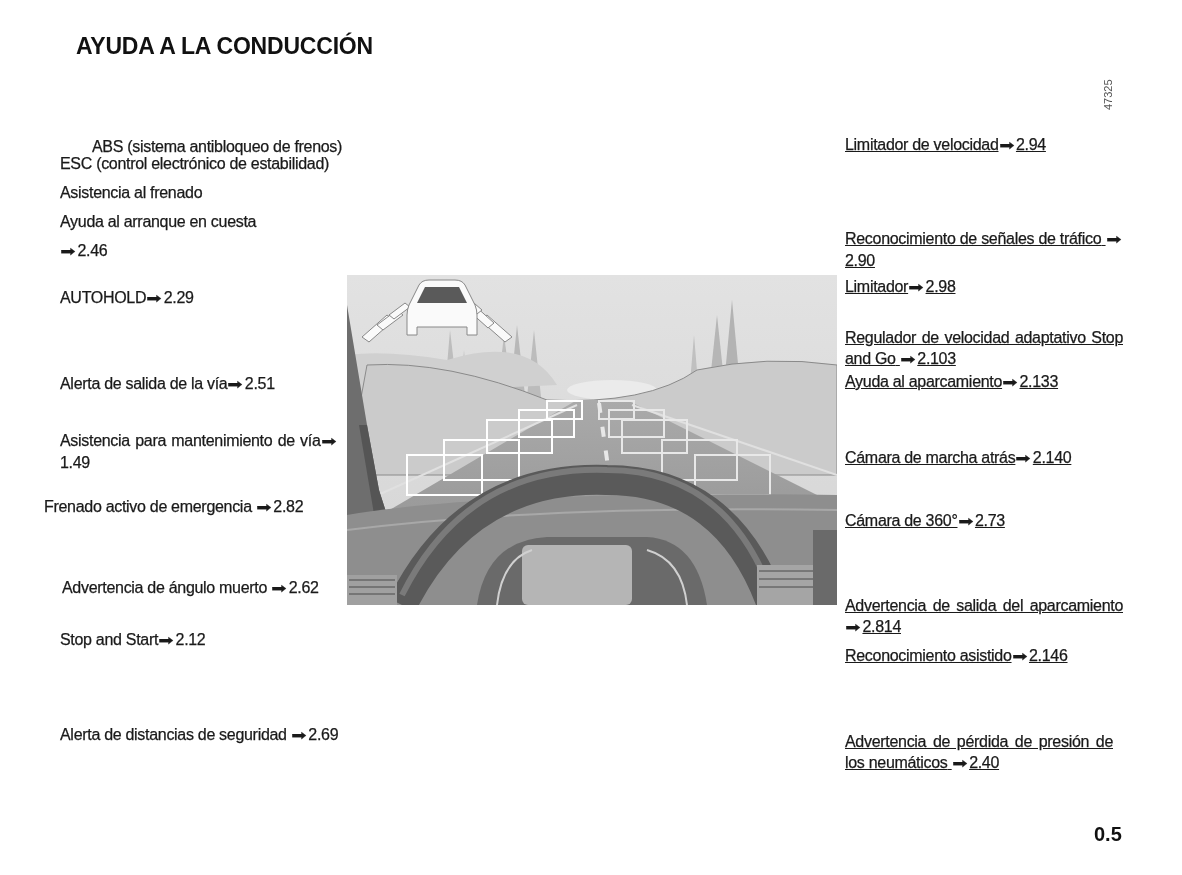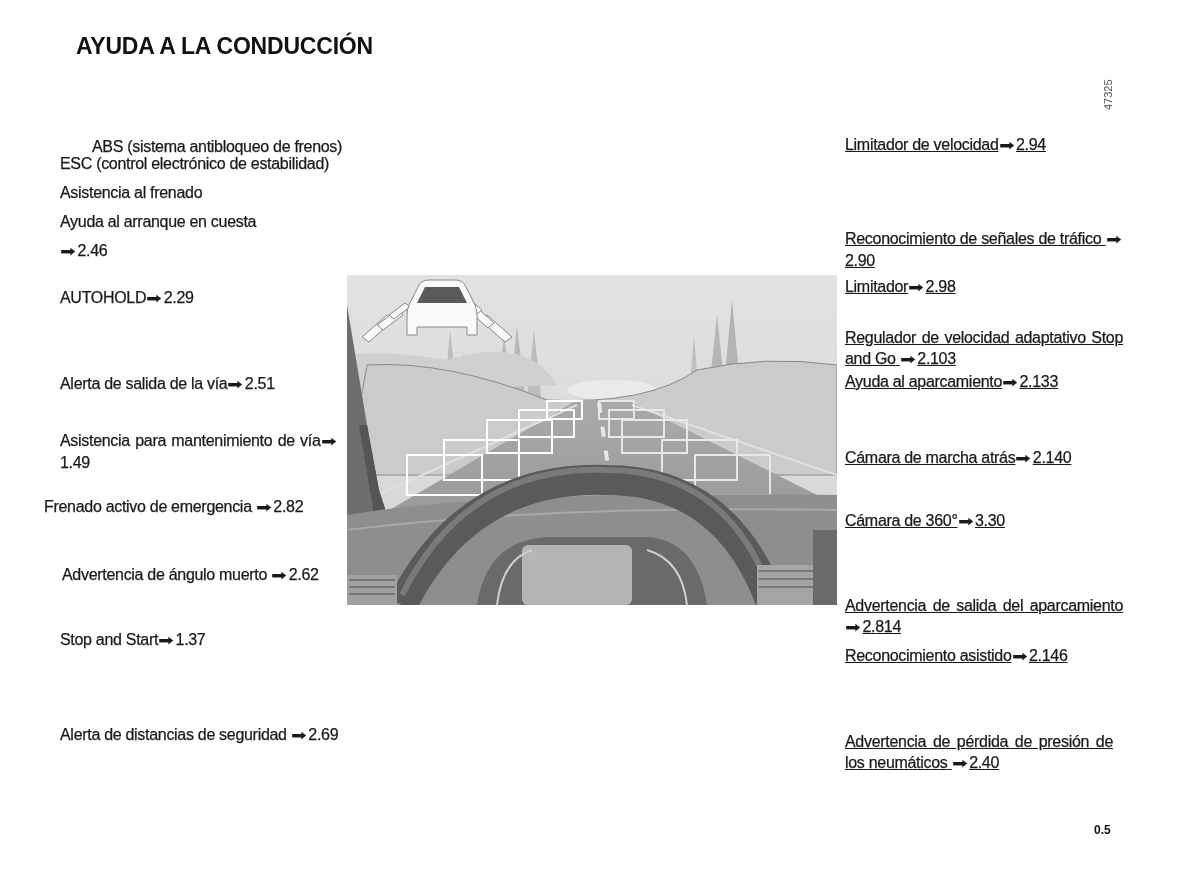--- a/index.html
+++ b/index.html
@@ -9,21 +9,21 @@
              letter-spacing: -0.2px; color: #111; margin: 16px; }
     .ref-code { position: absolute; left: 1102px; top: 75px; font-size: 11px; color: #555;
                 transform: rotate(-90deg); transform-origin: left top; white-space: nowrap;
                 top: 110px; }
     .entry { position: absolute; font-size: 16px; line-height: 21px; font-weight: normal;
              color: #1a1a1a; letter-spacing: -0.3px; -webkit-text-stroke: 0.25px #1a1a1a; }
     .entry.just { text-align: justify; text-align-last: left; margin-top: 22px; }
     .arrow { font-size: 14px; display: inline-block; transform: scaleX(1.3); margin: 0 4px 0 2px; }
     .left { left: 60px; }
     .right { left: 845px; width: 278px; text-decoration: underline; }
-    .page-num { position: absolute; left: 1094px; top: 823px; font-size: 12px; font-weight: bold; color: #111; }
+    .page-num { position: absolute; left: 1094px; top: 823px; font-size: 20px; font-weight: bold; color: #111; }
     .illus { position: absolute; left: 347px; top: 275px; width: 490px; height: 330px; overflow: hidden; background: #d8d8d8; }
     .illus svg { display: block; }
   </style>
 </head>
 <body>
 
 <h1 class="title">AYUDA A LA CONDUCCIÓN</h1>
 <div class="ref-code">47325</div>
 
 <div class="entry left" style="top:136px;margin-left:32px;"><span>ABS (sistema antibloqueo de frenos)</span></div>
@@ -33,23 +33,23 @@
 <div class="entry left" style="top:240px;"><span class="arrow">➡</span><span>2.46</span></div>
 
 <div class="entry left" style="top:287px;"><span>AUTOHOLD</span><span class="arrow">➡</span><span>2.29</span></div>
 
 <div class="entry left" style="top:334px;margin-top:39px;"><span>Alerta de salida de la vía</span><span class="arrow">➡</span><span>2.51</span></div>
 
 <div class="entry left just" style="top:408px; width:278px;"><span>Asistencia para mantenimiento de vía</span><span class="arrow">➡</span><span>1.49</span></div>
 
 <div class="entry left just" style="top:474px; width:270px; left:44px;"><span>Frenado activo de emergencia</span> <span class="arrow">➡</span><span>2.82</span></div>
 
-<div class="entry left just" style="top:542px; width:270px; left:62px;"><span>Advertencia de ángulo muerto</span> <span class="arrow">➡</span><span>2.62</span></div>
+<div class="entry left just" style="top:555px; width:270px; left:62px;"><span>Advertencia de ángulo muerto</span> <span class="arrow">➡</span><span>2.62</span></div>
 
-<div class="entry left" style="top:629px;"><span>Stop and Start</span><span class="arrow">➡</span><span>1.37</span></div>
+<div class="entry left" style="top:629px;"><span>Stop and Start</span><span class="arrow">➡</span><span>2.12</span></div>
 
 <div class="entry left just" style="top:702px; width:325px;"><span>Alerta de distancias de seguridad</span> <span class="arrow">➡</span><span>2.69</span></div>
 
 <div class="illus">
   <svg width="490" height="330" viewBox="0 0 490 330" xmlns="http://www.w3.org/2000/svg">
     <defs>
       <linearGradient id="sky" x1="0" y1="0" x2="0" y2="1">
         <stop offset="0" stop-color="#e2e2e2"></stop>
         <stop offset="1" stop-color="#d4d4d4"></stop>
       </linearGradient>
@@ -144,21 +144,21 @@
 <div class="entry right just" style="top:206px;"><span>Reconocimiento de señales de tráfico</span> <span class="arrow">➡</span><span>2.90</span></div>
 
 <div class="entry right" style="top:276px;"><span>Limitador</span><span class="arrow">➡</span><span>2.98</span></div>
 
 <div class="entry right just" style="top:305px;"><span>Regulador de velocidad adaptativo Stop and Go</span> <span class="arrow">➡</span><span>2.103</span></div>
 
 <div class="entry right" style="top:371px;"><span>Ayuda al aparcamiento</span><span class="arrow">➡</span><span>2.133</span></div>
 
 <div class="entry right" style="top:447px;"><span>Cámara de marcha atrás</span><span class="arrow">➡</span><span>2.140</span></div>
 
-<div class="entry right" style="top:510px;"><span>Cámara de 360°</span><span class="arrow">➡</span><span>3.30</span></div>
+<div class="entry right" style="top:510px;"><span>Cámara de 360°</span><span class="arrow">➡</span><span>2.73</span></div>
 
 <div class="entry right just" style="top:573px;"><span>Advertencia de salida del aparcamiento</span> <span class="arrow">➡</span><span>2.814</span></div>
 
 <div class="entry right" style="top:645px;"><span>Reconocimiento asistido</span><span class="arrow">➡</span><span>2.146</span></div>
 
 <div class="entry right just" style="top:709px; width:268px;"><span>Advertencia de pérdida de presión de los neumáticos</span> <span class="arrow">➡</span><span>2.40</span></div>
 
 <div class="page-num">0.5</div>
 
 </body></html>

